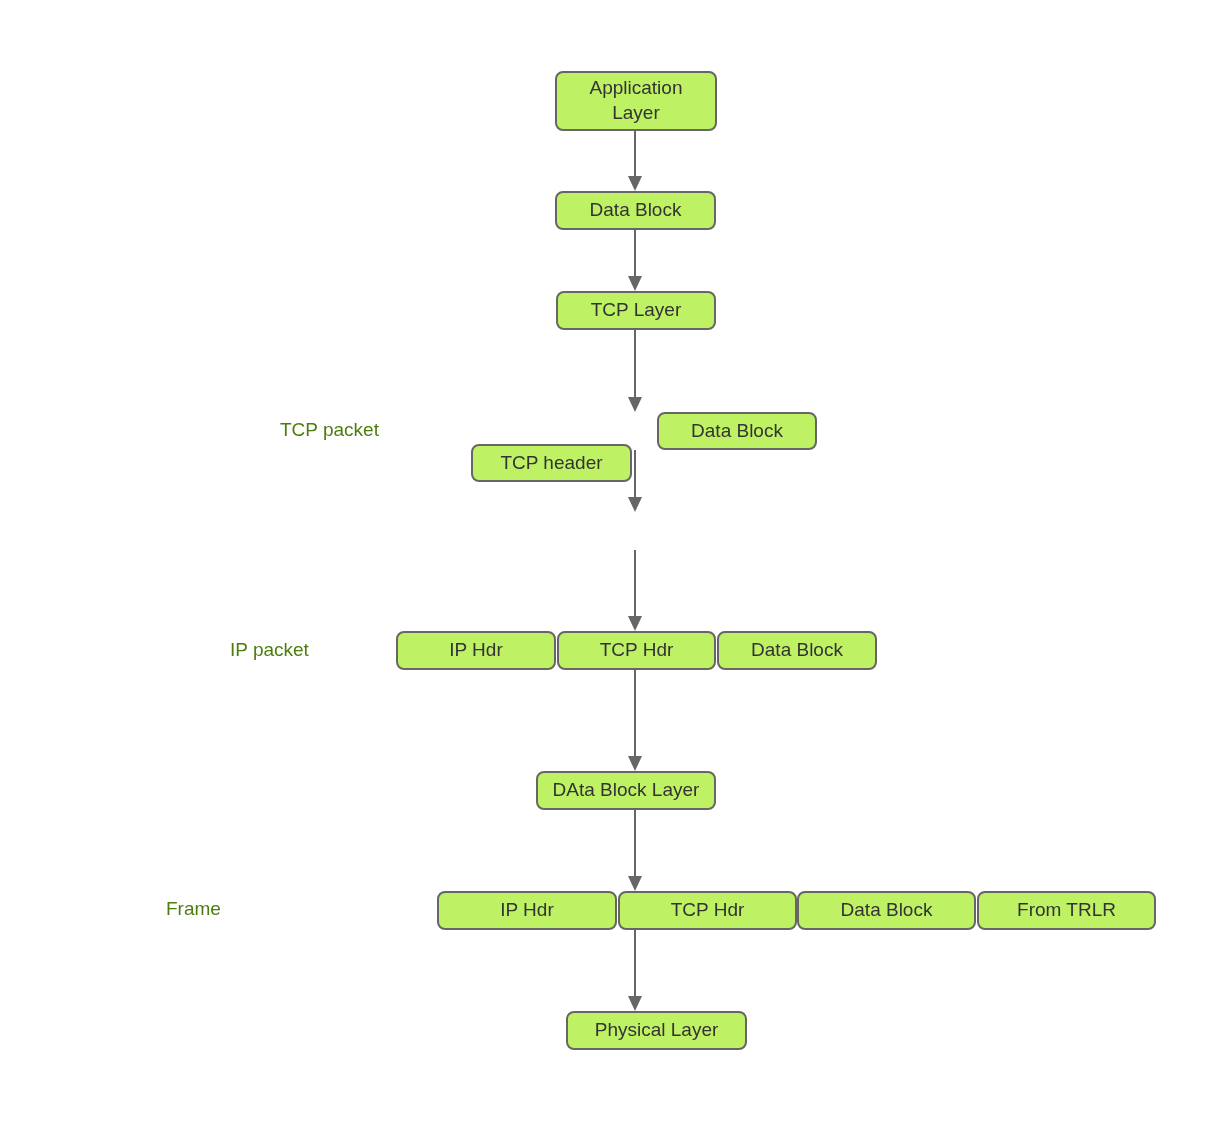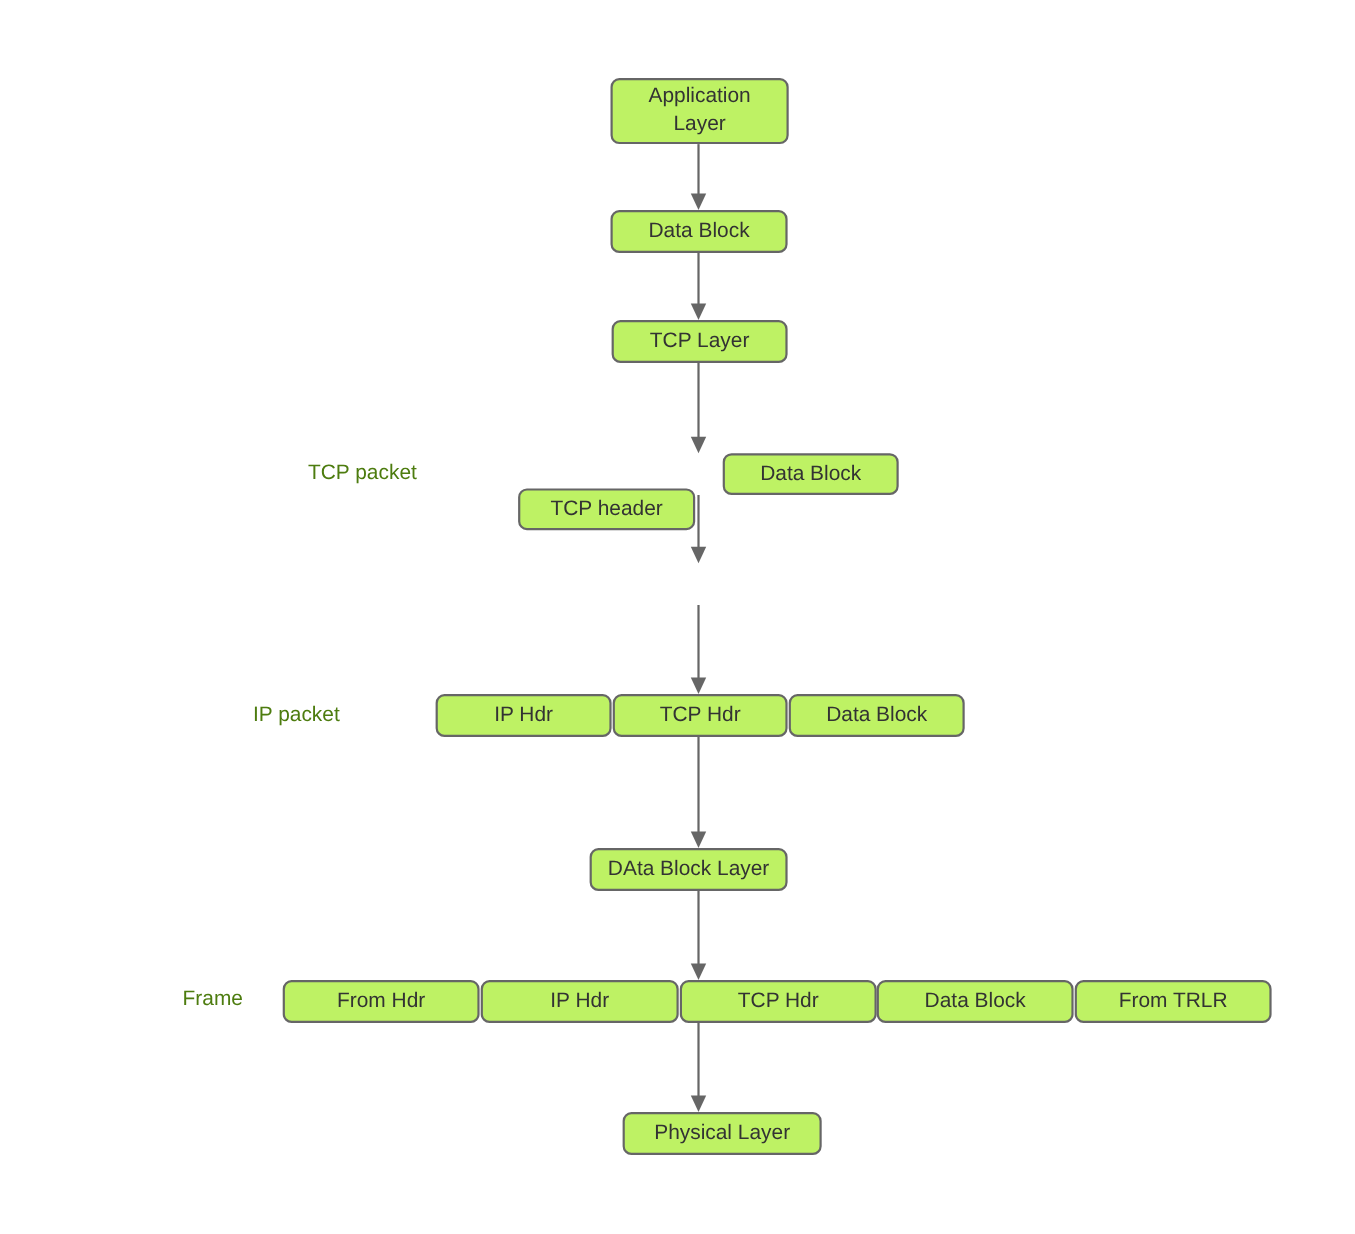--- a/index.html
+++ b/index.html
@@ -84,21 +84,20 @@
   <div class="node" style="left:396px; top:631px; width:160px; height:39px;">IP Hdr</div>
 
   <div class="node" style="left:557px; top:631px; width:159px; height:39px;">TCP Hdr</div>
 
   <div class="node" style="left:717px; top:631px; width:160px; height:39px;">Data Block</div>
 
   <div class="node" style="left:536px; top:771px; width:180px; height:39px;">DAta Block Layer</div>
 
   <div class="row-label" style="left:166px; top:898px;">Frame</div>
 
-  <div class="node" style="left:257px; top:891px; width:179px; height:39px;">From Hdr</div>
 
   <div class="node" style="left:437px; top:891px; width:180px; height:39px;">IP Hdr</div>
 
   <div class="node" style="left:618px; top:891px; width:179px; height:39px;">TCP Hdr</div>
 
   <div class="node" style="left:797px; top:891px; width:179px; height:39px;">Data Block</div>
 
   <div class="node" style="left:977px; top:891px; width:179px; height:39px;">From TRLR</div>
 
   <div class="node" style="left:566px; top:1011px; width:181px; height:39px;">Physical Layer</div>

